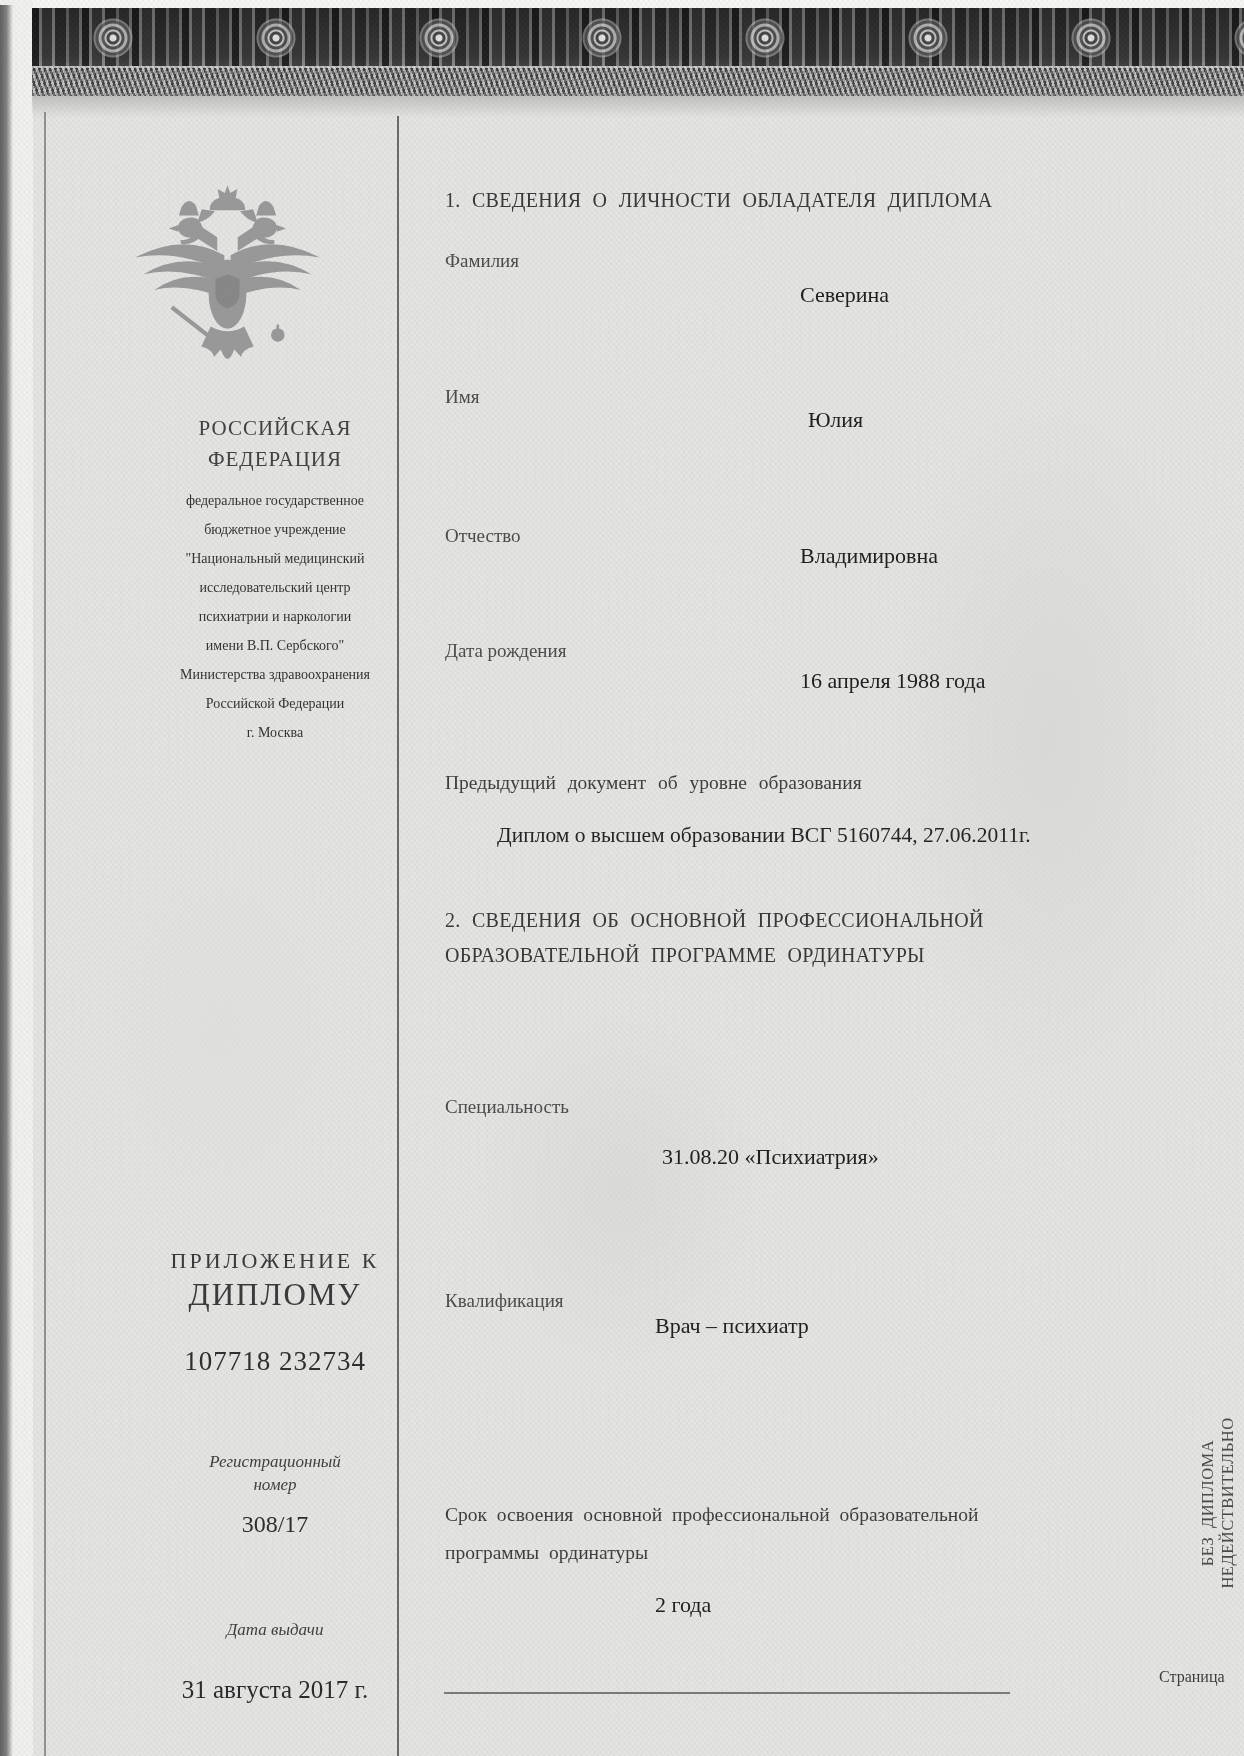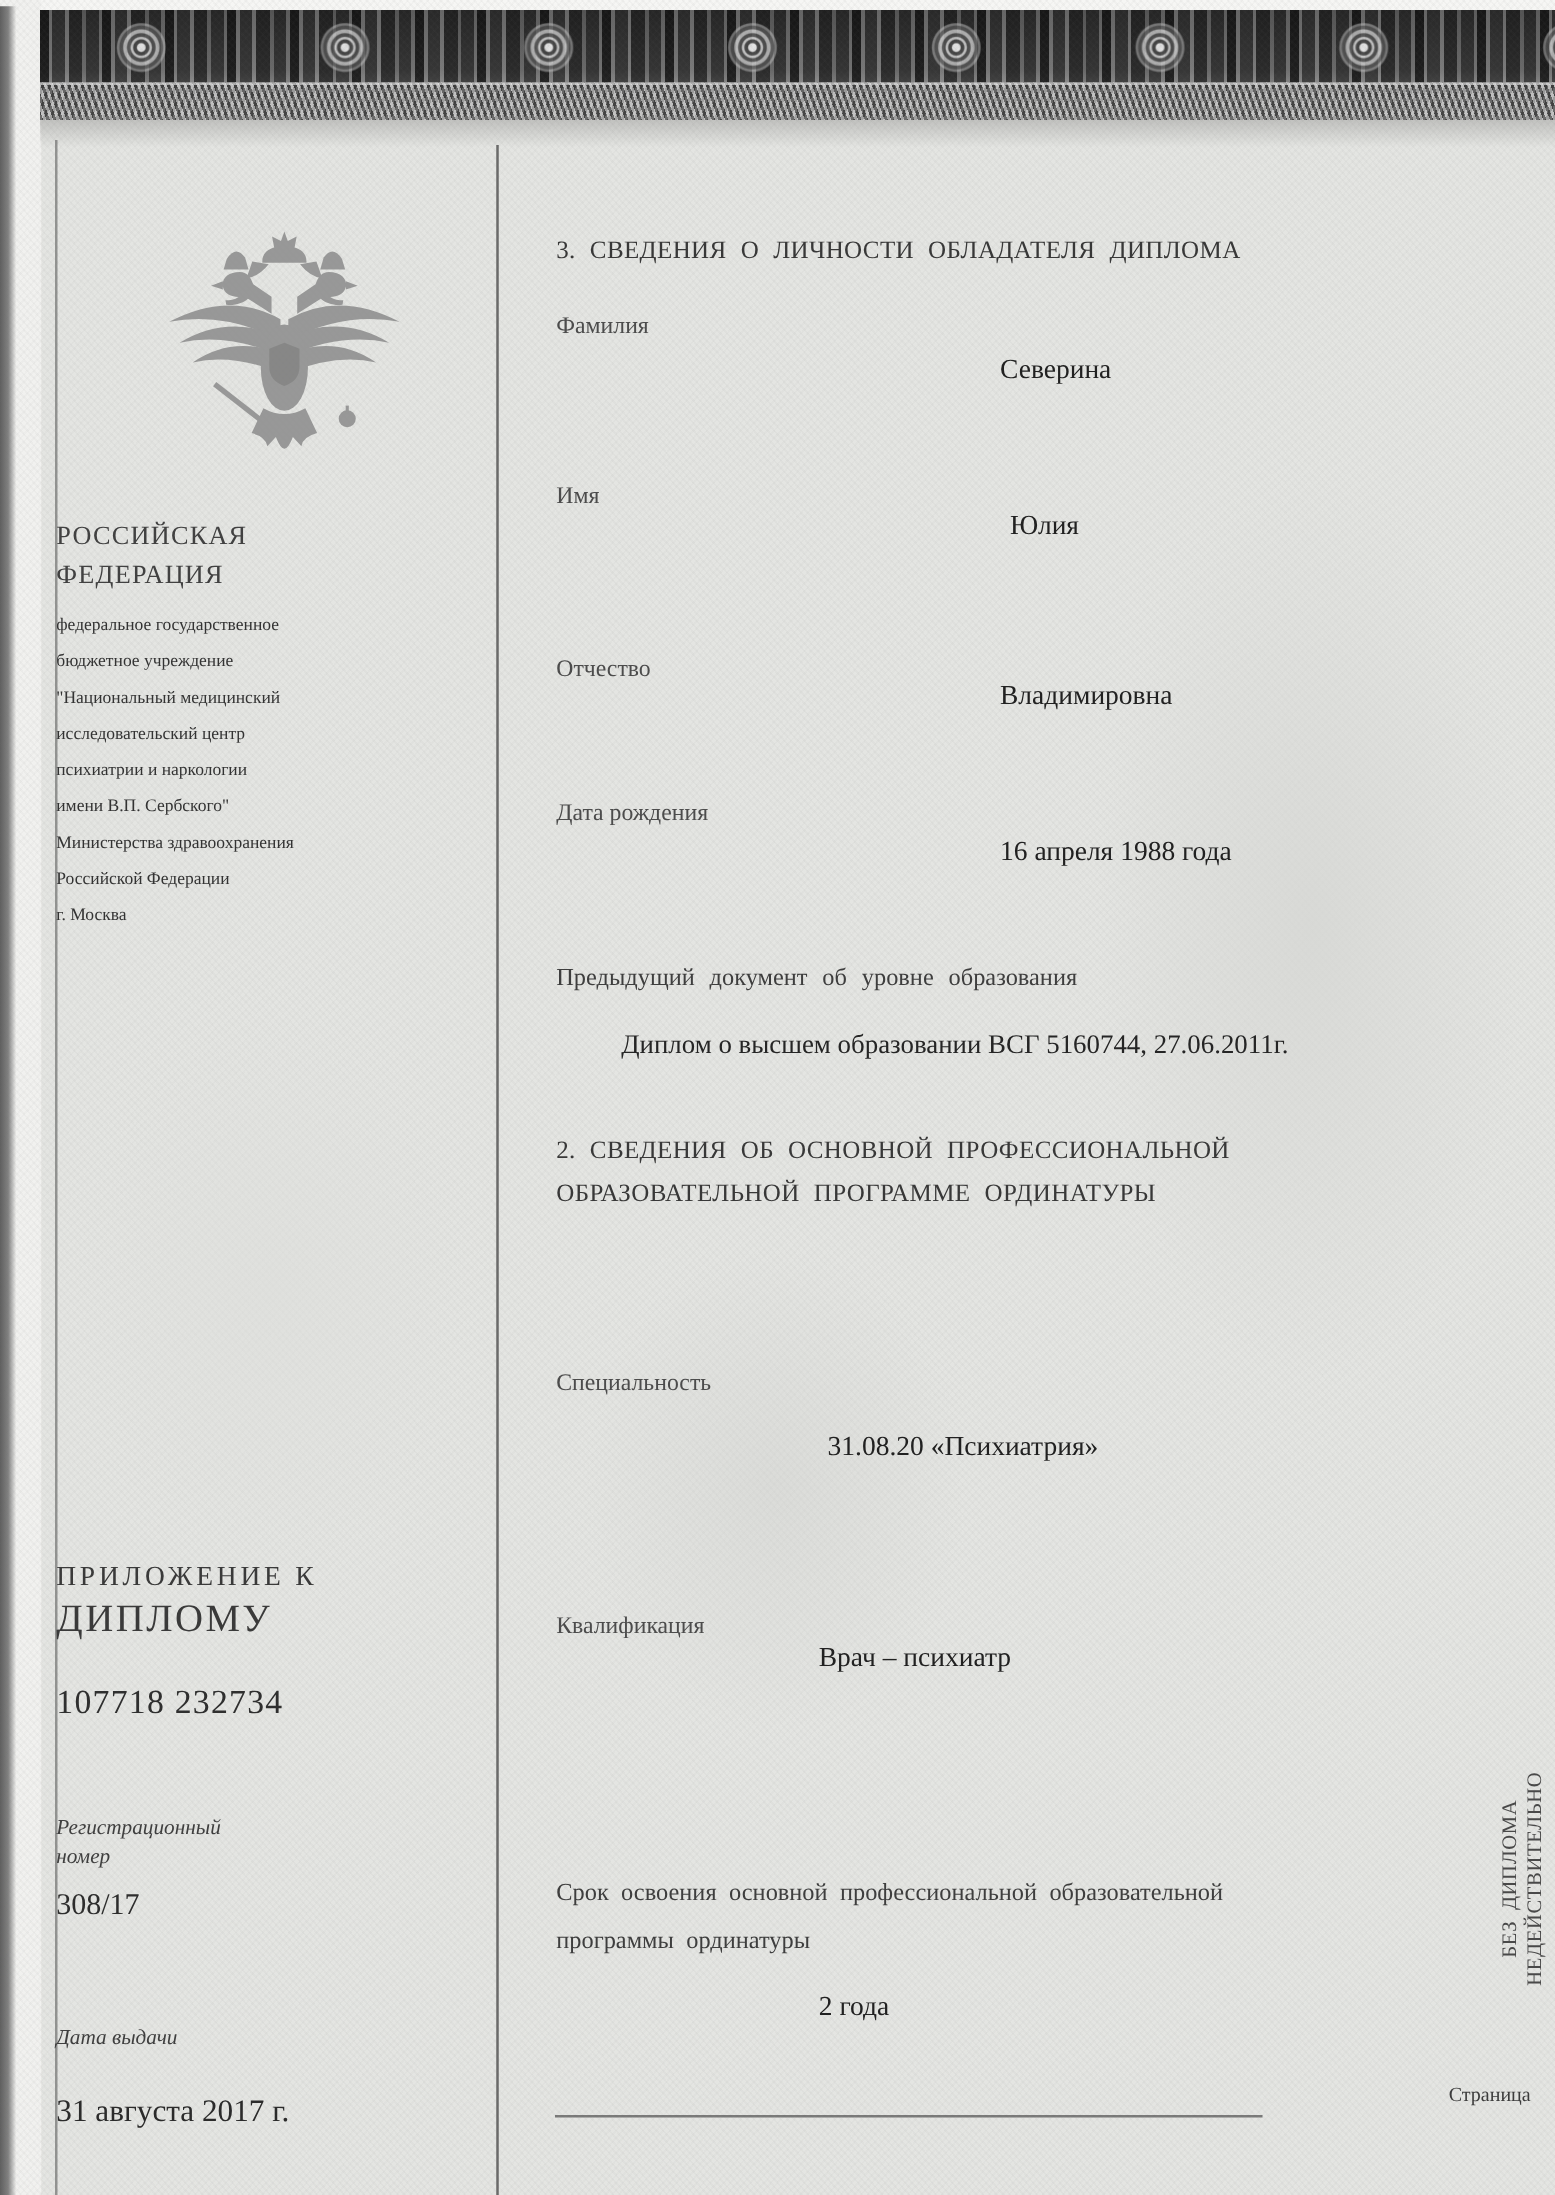--- a/index.html
+++ b/index.html
@@ -48,21 +48,21 @@
     background:
       repeating-linear-gradient(48deg, rgba(110,110,110,.045) 0 1.5px, rgba(255,255,255,0) 1.5px 4px),
       repeating-linear-gradient(-48deg, rgba(110,110,110,.035) 0 1.5px, rgba(255,255,255,0) 1.5px 4px);}
   .shade-a{left:880px;top:380px;width:340px;height:720px;pointer-events:none;
     background:radial-gradient(ellipse at center, rgba(214,215,212,.85), rgba(228,229,226,0) 72%);}
   .shade-b{left:60px;top:800px;width:320px;height:460px;pointer-events:none;
     background:radial-gradient(ellipse at center, rgba(221,222,219,.7), rgba(228,229,226,0) 70%);}
   .shade-c{left:470px;top:1000px;width:300px;height:380px;pointer-events:none;
     background:radial-gradient(ellipse at center, rgba(209,210,207,.5), rgba(228,229,226,0) 72%);}
   
-  .lcol{left:45px;width:364px;text-align:left;}
+  .lcol{left:45px;width:364px;text-align:center;padding-left:48px;}
   .country{top:413px;font-size:21px;line-height:31px;letter-spacing:1px;color:#414141;}
   .institution{top:486px;font-size:14px;line-height:29px;color:#333;}
   .sup-title{top:1248px;color:#3a3a3a;}
   .sup1{font-size:22px;letter-spacing:3px;}
   .sup2{font-size:31px;letter-spacing:2px;margin-top:3px;}
   .blank-number{top:1346px;font-size:27px;letter-spacing:1px;color:#2f2f2f;}
   .reg-label{top:1450px;font-style:italic;font-size:17px;line-height:23px;color:#3f3f3f;}
   .reg-number{top:1511px;font-size:24px;color:#2d2d2d;}
   .issue-label{top:1620px;font-style:italic;font-size:17px;color:#3f3f3f;}
   .issue-date{top:1676px;font-size:25px;color:#2b2b2b;}
@@ -169,21 +169,21 @@
 
   <div class="abs lcol reg-label">
     <div>Регистрационный</div>
     <div>номер</div>
   </div>
   <div class="abs lcol reg-number">308/17</div>
 
   <div class="abs lcol issue-label">Дата выдачи</div>
   <div class="abs lcol issue-date">31 августа 2017 г.</div>
 
-  <div class="abs sec-title sec1-title">3. СВЕДЕНИЯ О ЛИЧНОСТИ ОБЛАДАТЕЛЯ ДИПЛОМА</div>
+  <div class="abs sec-title sec1-title">1. СВЕДЕНИЯ О ЛИЧНОСТИ ОБЛАДАТЕЛЯ ДИПЛОМА</div>
 
   <div class="abs flabel lab0">Фамилия</div>
   <div class="abs fvalue val0">Северина</div>
 
   <div class="abs flabel lab1">Имя</div>
   <div class="abs fvalue val1">Юлия</div>
 
   <div class="abs flabel lab2">Отчество</div>
   <div class="abs fvalue val2">Владимировна</div>
 

